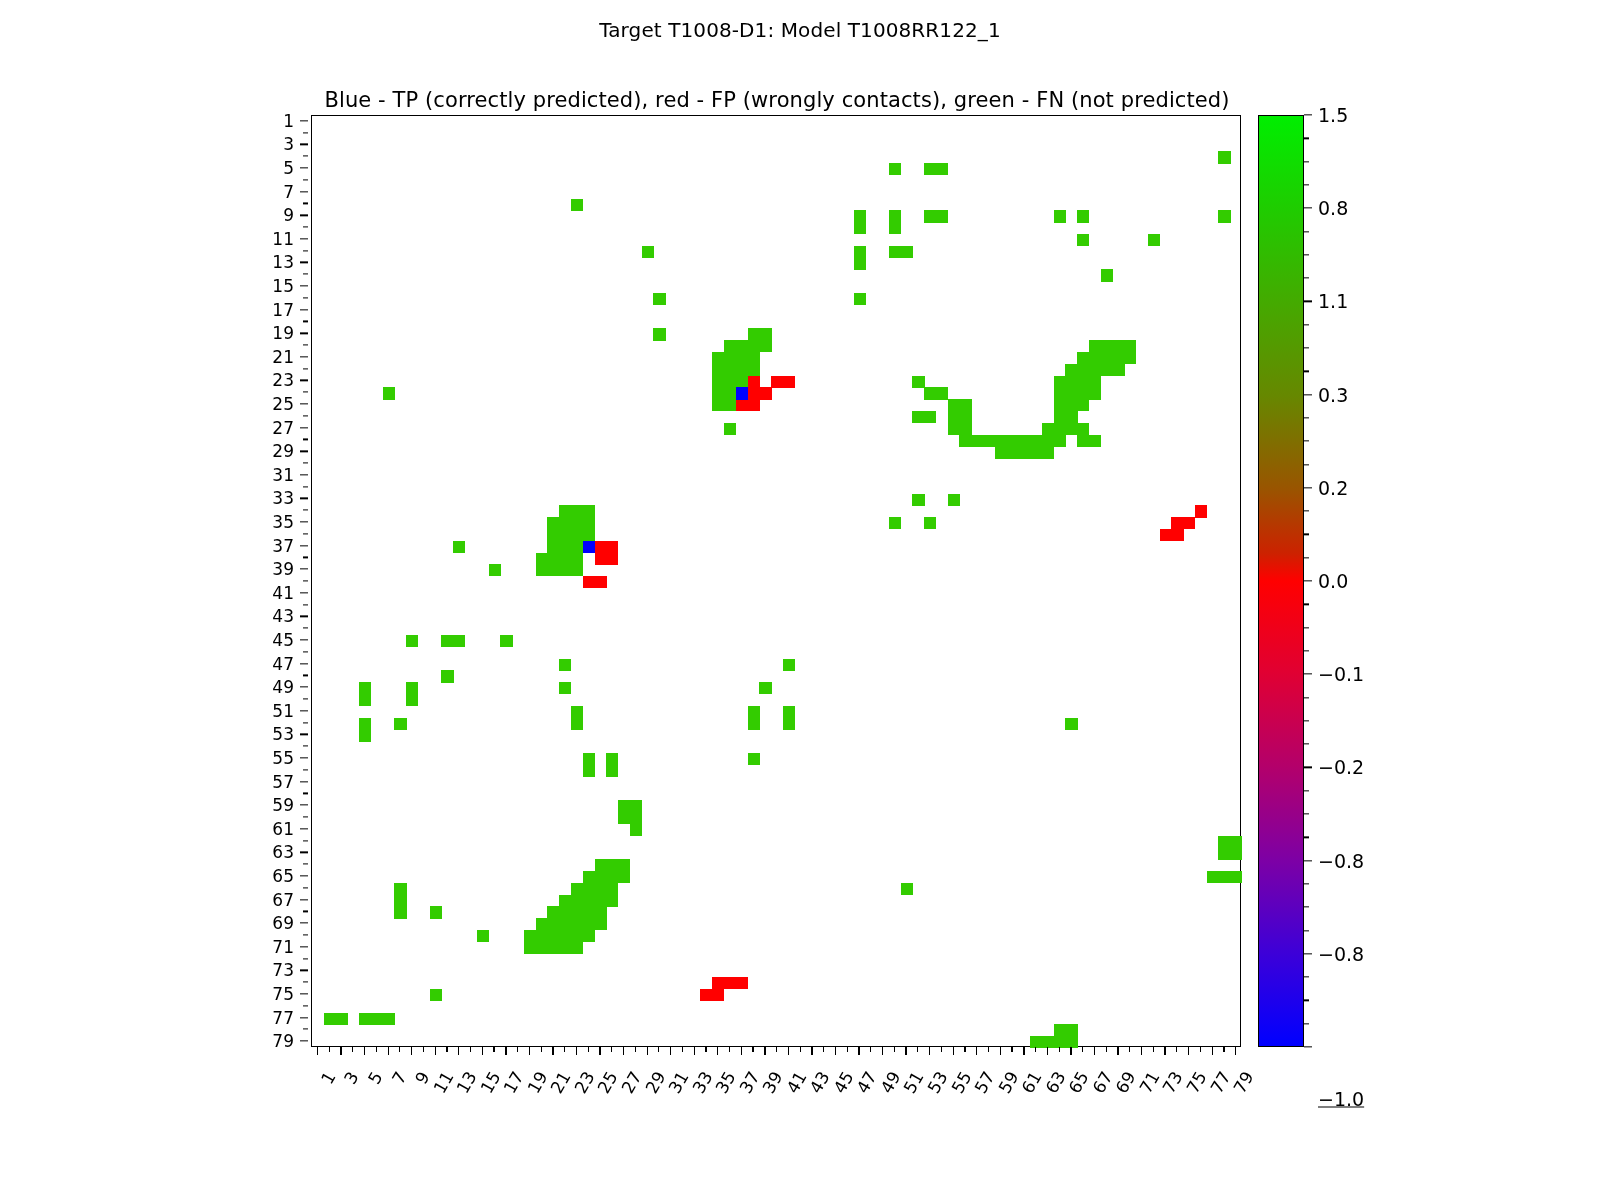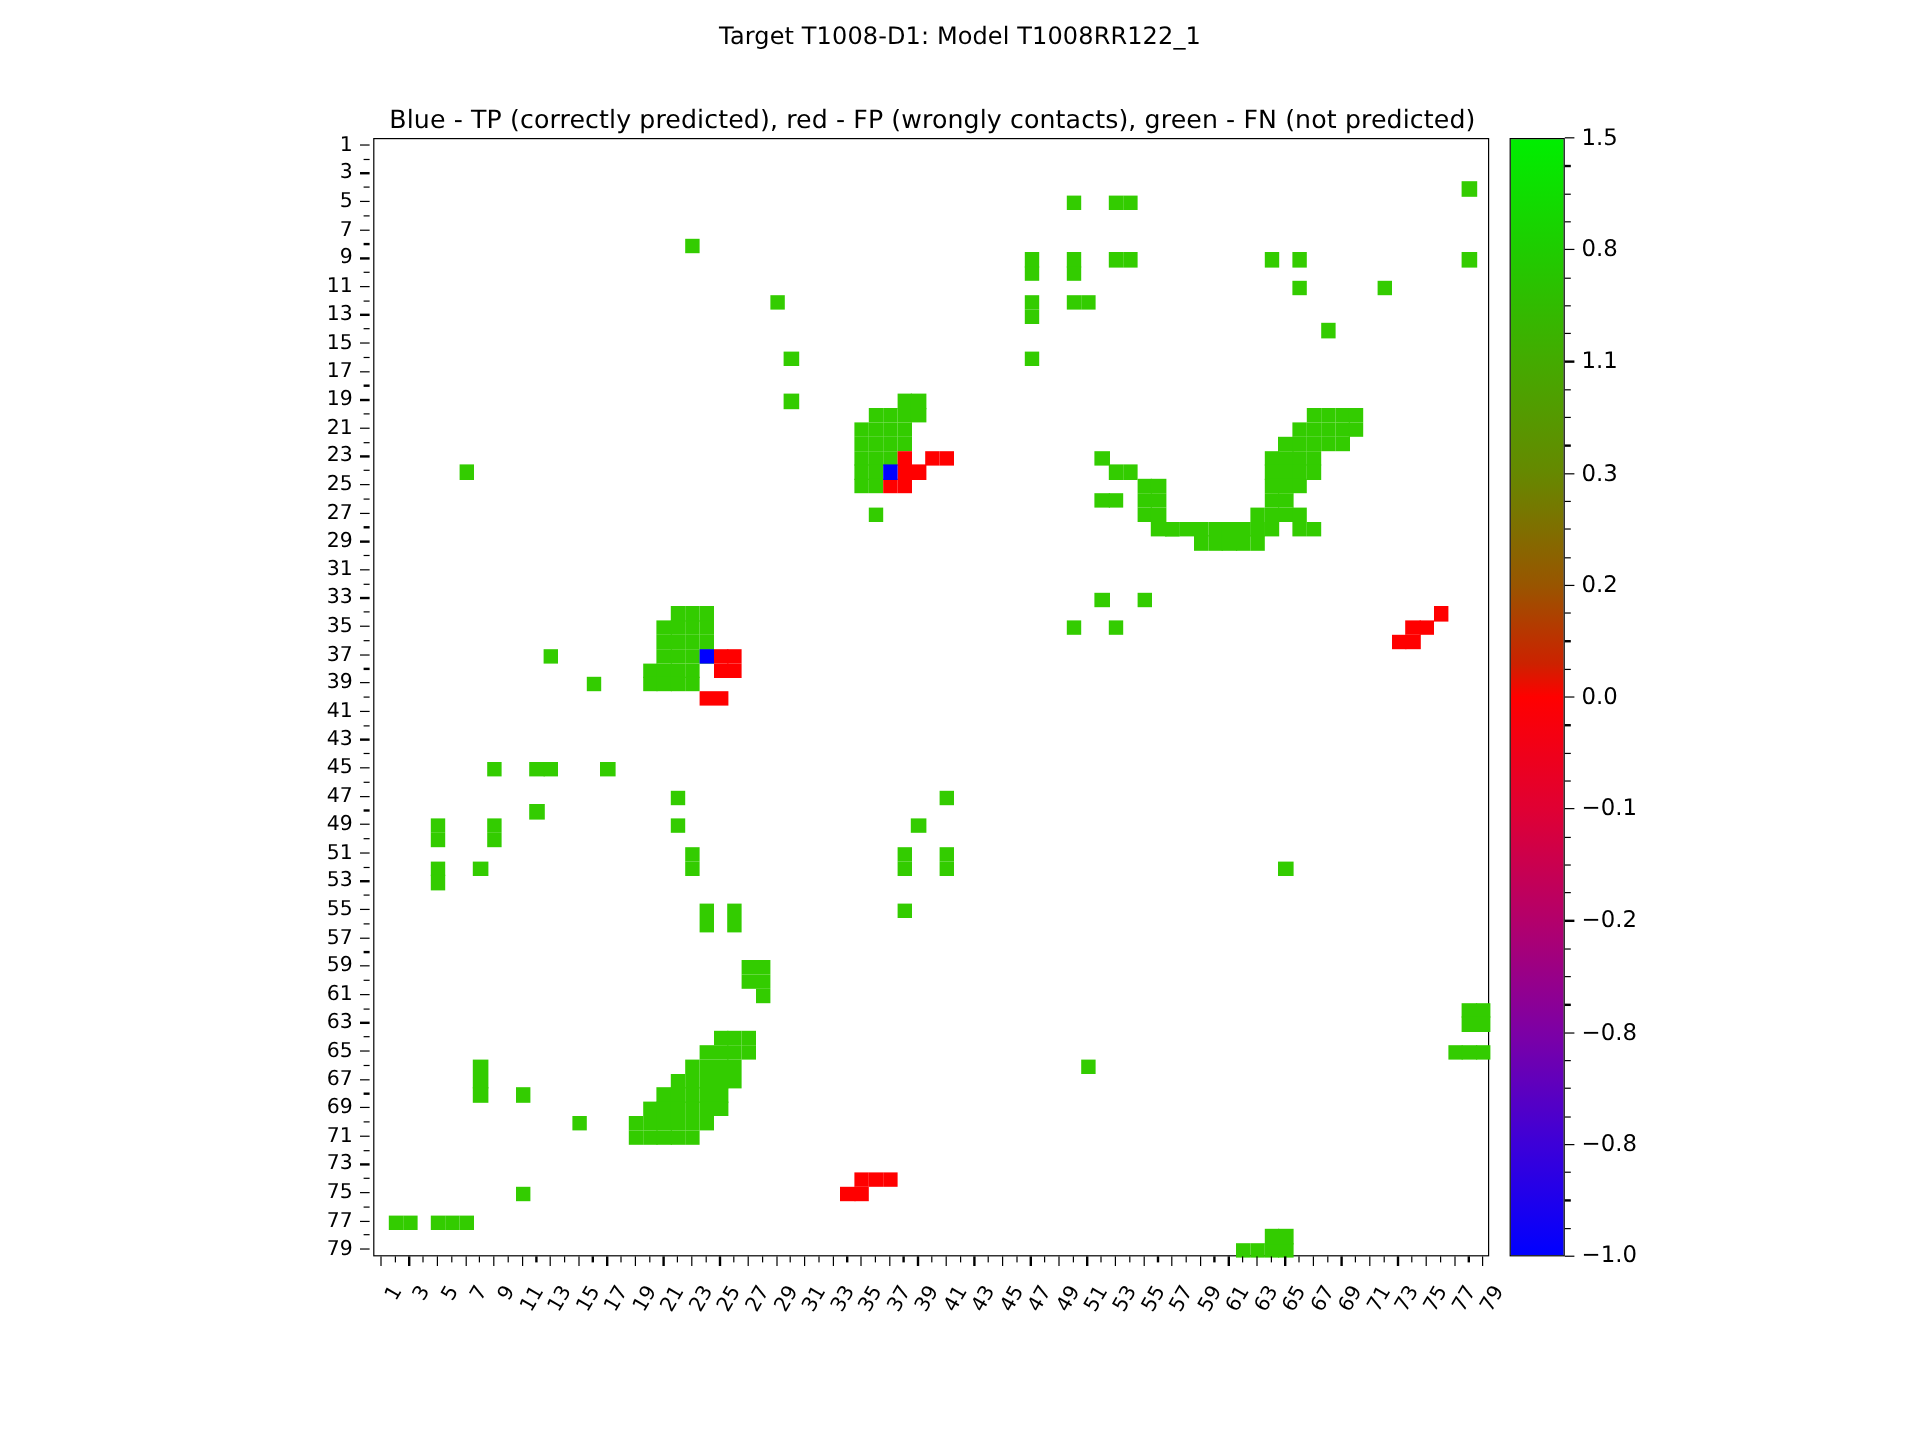--- a/index.html
+++ b/index.html
@@ -706,21 +706,21 @@
     <div class="cbtick-label" style="top: 466px;">0.0</div>
     <div class="cbtick-major" style="top: 559.2px;"></div>
     <div class="cbtick-label" style="top: 559.2px;">−0.1</div>
     <div class="cbtick-major" style="top: 652.4px;"></div>
     <div class="cbtick-label" style="top: 652.4px;">−0.2</div>
     <div class="cbtick-major" style="top: 745.6px;"></div>
     <div class="cbtick-label" style="top: 745.6px;">−0.8</div>
     <div class="cbtick-major" style="top: 838.8px;"></div>
     <div class="cbtick-label" style="top: 838.8px;">−0.8</div>
     <div class="cbtick-major" style="top: 932px;"></div>
-    <div class="cbtick-label" style="top: 931px;">−1.0</div>
+    <div class="cbtick-label" style="top: 984px; text-decoration: underline;">−1.0</div>
     <div class="cbtick-major" style="width: 5px; top: 23.3px;"></div>
     <div class="cbtick-major" style="width: 5px; top: 46.6px;"></div>
     <div class="cbtick-major" style="width: 5px; top: 69.9px;"></div>
     <div class="cbtick-major" style="width: 5px; top: 116.5px;"></div>
     <div class="cbtick-major" style="width: 5px; top: 139.8px;"></div>
     <div class="cbtick-major" style="width: 5px; top: 163.1px;"></div>
     <div class="cbtick-major" style="width: 5px; top: 209.7px;"></div>
     <div class="cbtick-major" style="width: 5px; top: 233px;"></div>
     <div class="cbtick-major" style="width: 5px; top: 256.3px;"></div>
     <div class="cbtick-major" style="width: 5px; top: 302.9px;"></div>

